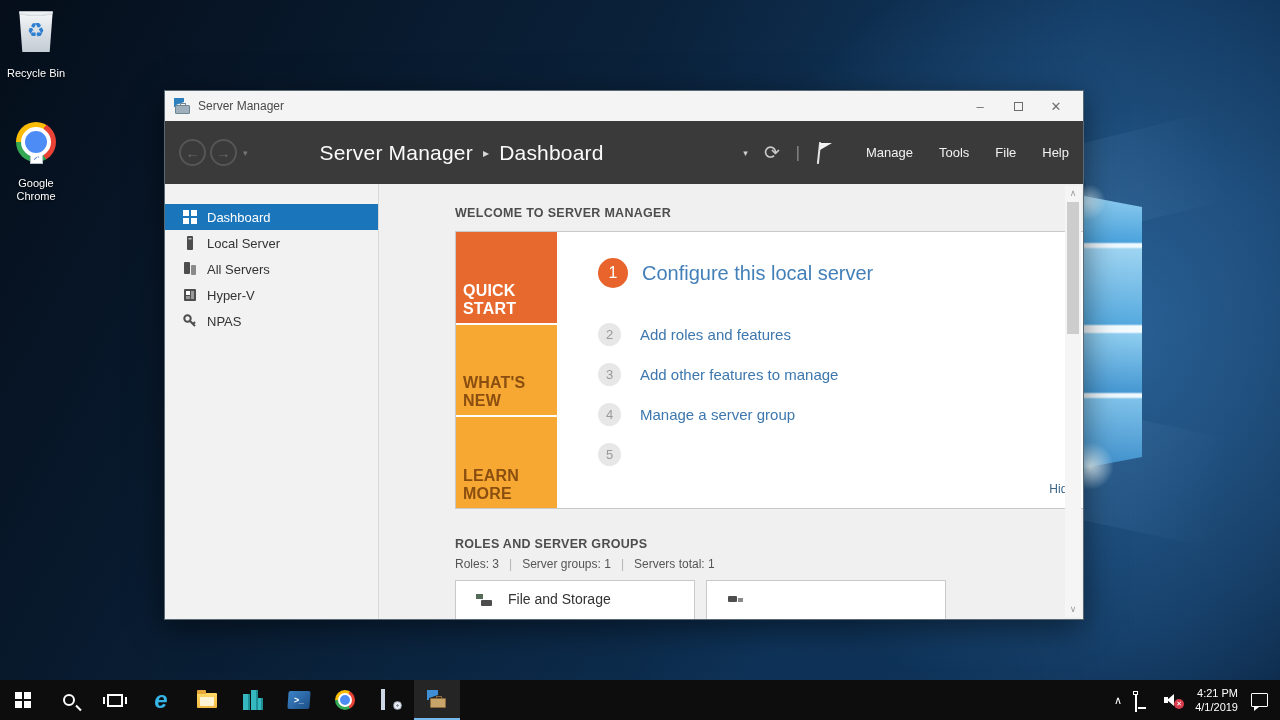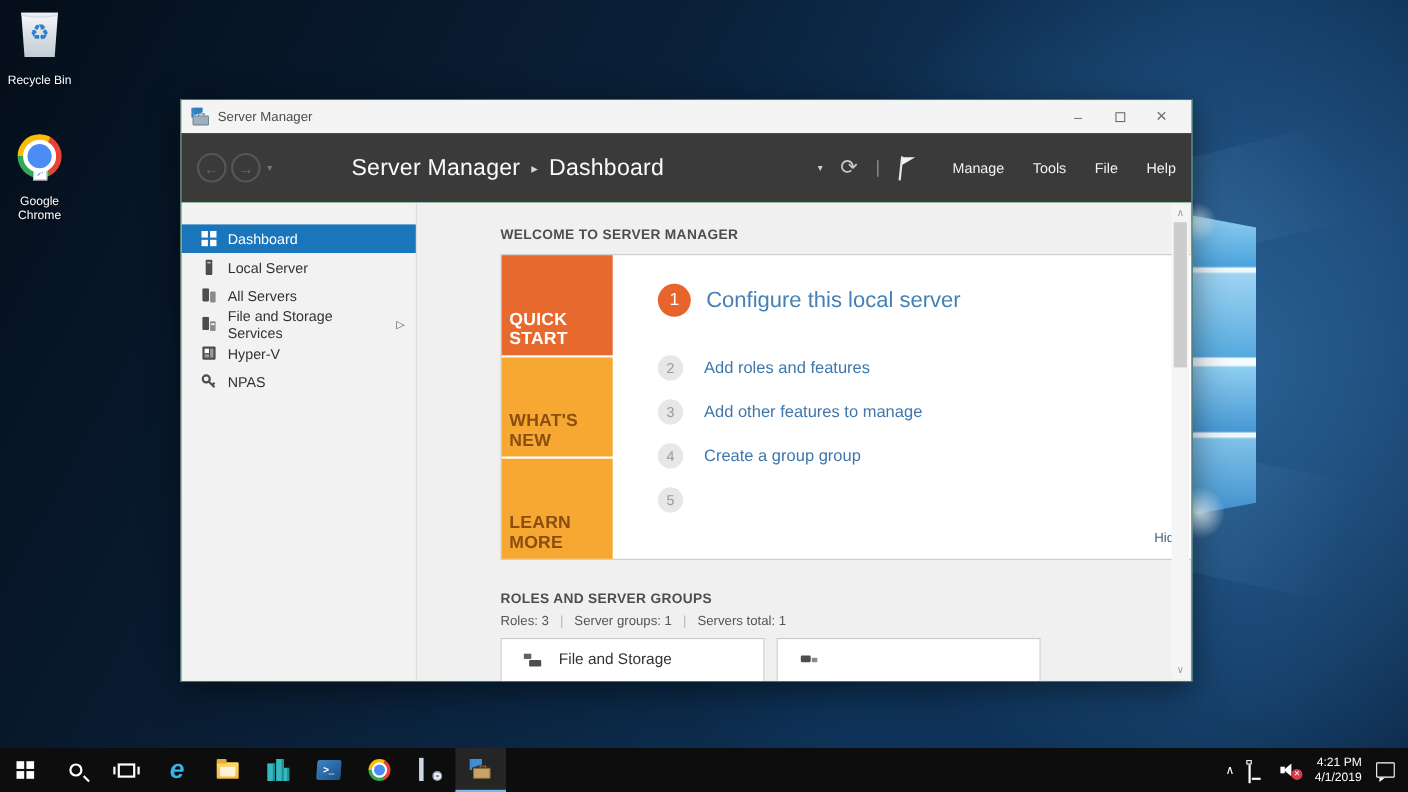--- a/index.html
+++ b/index.html
@@ -44,21 +44,21 @@
   .bin .rim { position:absolute; left:0; top:0; width:100%; height:8px; background:#eef1f4; border-radius:50%; box-shadow:inset 0 0 2px #9aa4ad; }
   .bin .recy { position:absolute; left:0; right:0; top:12px; color:#2f7fd0; font-size:20px; line-height:20px; }
   .chrome-ball { width:40px; height:40px; border-radius:50%; margin:0 auto; position:relative;
     background:conic-gradient(from 150deg, #34a853 0 120deg, #fbbc05 120deg 240deg, #ea4335 240deg 360deg); }
   .chrome-ball::after { content:""; position:absolute; left:50%; top:50%; width:22px; height:22px; transform:translate(-50%,-50%);
     border-radius:50%; background:#4e8cf5; border:4px solid #fff; }
   .shortcut-badge { position:absolute; left:14px; bottom:-2px; width:13px; height:13px; background:#fff; border:1px solid #b9c2cc;
     font-size:9px; line-height:11px; color:#2f6fc0; text-align:center; }
 
   
-  .window { position:absolute; left:164px; top:90px; width:920px; height:530px; background:#86efac;
+  .window { position:absolute; left:164px; top:90px; width:920px; height:530px; background:#b91c1c;
     border:1px solid #5a6a75; box-shadow:0 8px 30px rgba(0,0,0,.5); display:flex; flex-direction:column; }
   .titlebar { height:30px; background:#f4f4f4; display:flex; align-items:center; padding:0 8px; flex:0 0 auto; }
   .titlebar .t-label { font-size:12px; color:#4a4a4a; margin-left:7px; flex:1; }
   .win-ctrls { display:flex; }
   .win-btn { width:38px; height:28px; display:flex; align-items:center; justify-content:center; color:#6d6d6d; font-size:13px; }
   .win-btn .maxbox { width:9px; height:9px; border:1px solid #6d6d6d; display:block; }
   .sm-logo { position:relative; width:18px; height:16px; flex:0 0 auto; }
   .sm-logo .box { position:absolute; left:2px; bottom:0; width:15px; height:9px; background:#9fb0bc; border:1px solid #6f8694; border-radius:1px; }
   .sm-logo .handle { position:absolute; left:7px; bottom:8px; width:6px; height:3px; border:1px solid #6f8694; border-bottom:none; }
   .sm-logo .pole { position:absolute; left:1px; top:0; width:2px; height:9px; background:#2e7fbe; }
@@ -272,30 +272,20 @@
       </div>
       <div class="side-item">
         <svg width="14" height="14" viewBox="0 0 14 14">
             <rect x="1" y="0" width="6" height="12" rx="1" fill="#4d4d4d"></rect>
             <rect x="8" y="3" width="5" height="10" rx="1" fill="#8a8a8a"></rect>
           </svg>
         <span>All Servers</span>
       </div>
       <div class="side-item">
         <svg width="14" height="14" viewBox="0 0 14 14">
-            <rect x="1" y="0" width="6" height="12" rx="1" fill="#4d4d4d"></rect>
-            <rect x="8" y="4" width="5" height="9" rx="1" fill="#8a8a8a"></rect>
-            <rect x="9" y="6" width="3" height="1.5" fill="#fff"></rect>
-          </svg>
-        <span>File and Storage Services</span>
-        <span class="grow"></span>
-        <span class="exp">▷</span>
-      </div>
-      <div class="side-item">
-        <svg width="14" height="14" viewBox="0 0 14 14">
             <rect x="1" y="1" width="12" height="12" rx="1" fill="#4d4d4d"></rect>
             <rect x="3" y="3" width="4" height="4" fill="#fff"></rect>
             <rect x="8" y="3" width="3" height="8" fill="#9a9a9a"></rect>
             <rect x="3" y="8" width="4" height="3" fill="#9a9a9a"></rect>
           </svg>
         <span>Hyper-V</span>
       </div>
       <div class="side-item">
         <svg width="14" height="14" viewBox="0 0 14 14">
             <circle cx="4.5" cy="4.5" r="3.2" fill="none" stroke="#4d4d4d" stroke-width="2"></circle>
@@ -330,21 +320,21 @@
             <div class="step step-s step2">
               <span class="num">2</span>
               <span class="slabel">Add roles and features</span>
             </div>
             <div class="step step-s step3">
               <span class="num">3</span>
               <span class="slabel">Add other features to manage</span>
             </div>
             <div class="step step-s step4">
               <span class="num">4</span>
-              <span class="slabel">Create a group group</span>
+              <span class="slabel">Manage a server group</span>
             </div>
             <div class="step step-s step5">
               <span class="num">5</span>
             </div>
           </div>
 
           <span class="hide-link">Hide</span>
         </div>
 
         <div class="sect-head roles-head">ROLES AND SERVER GROUPS</div>

